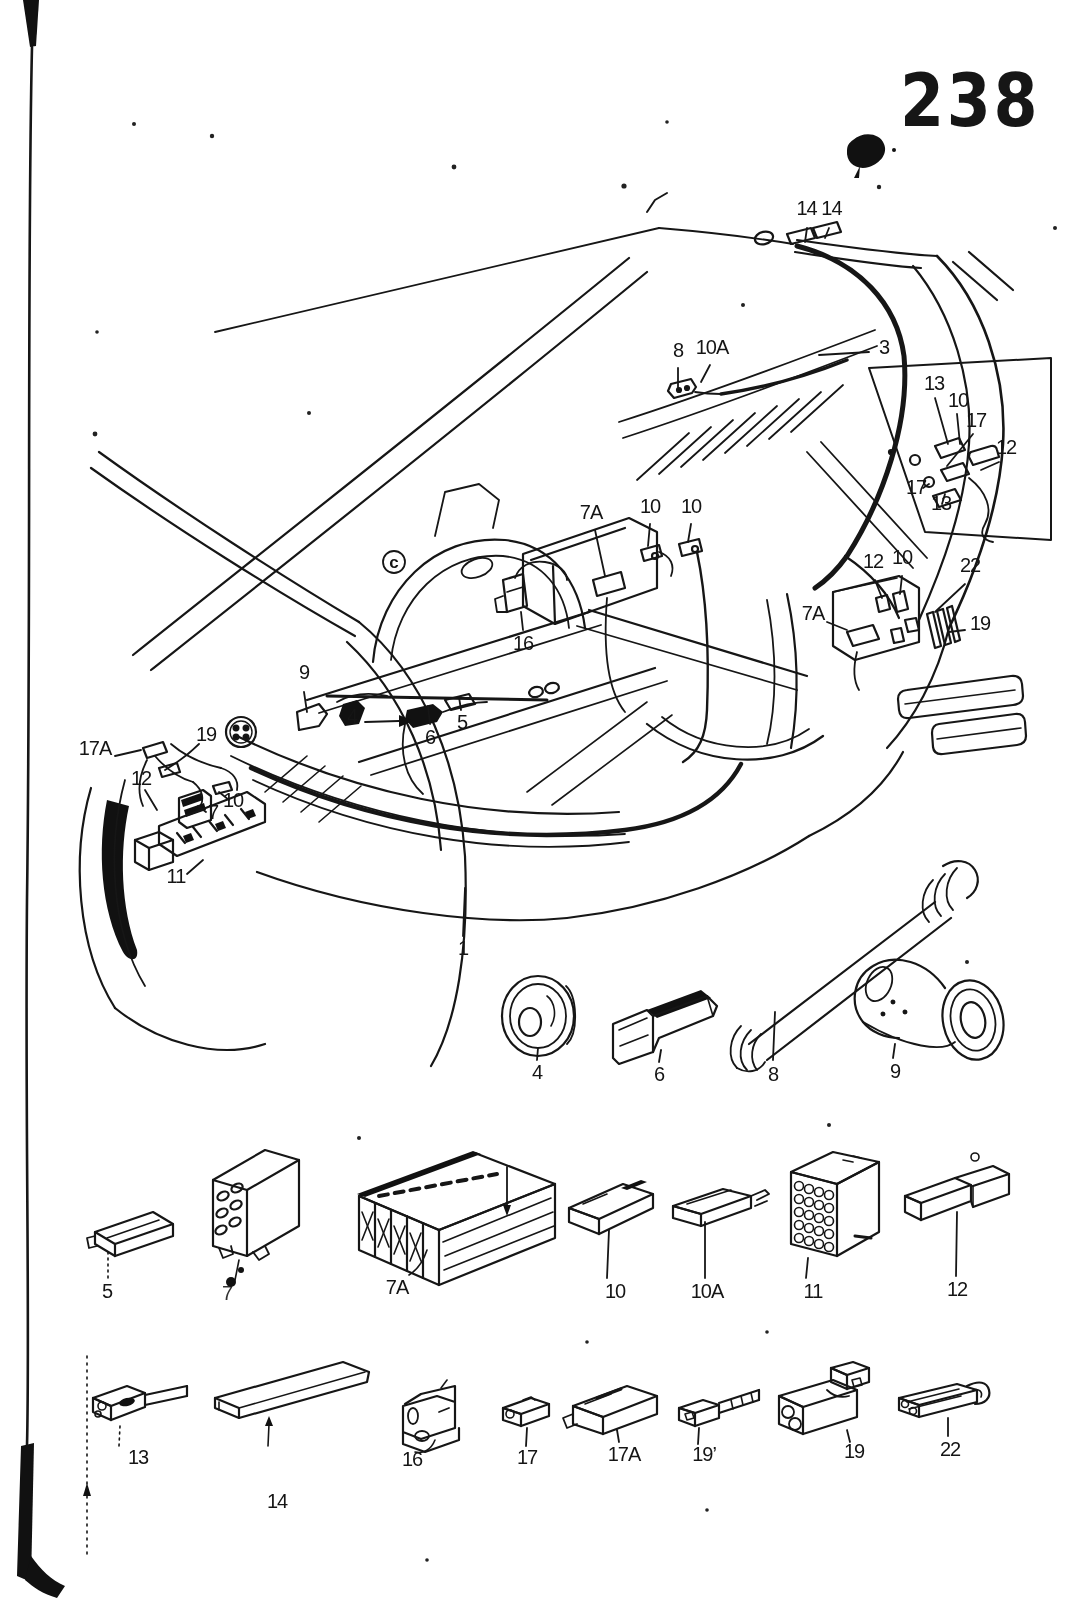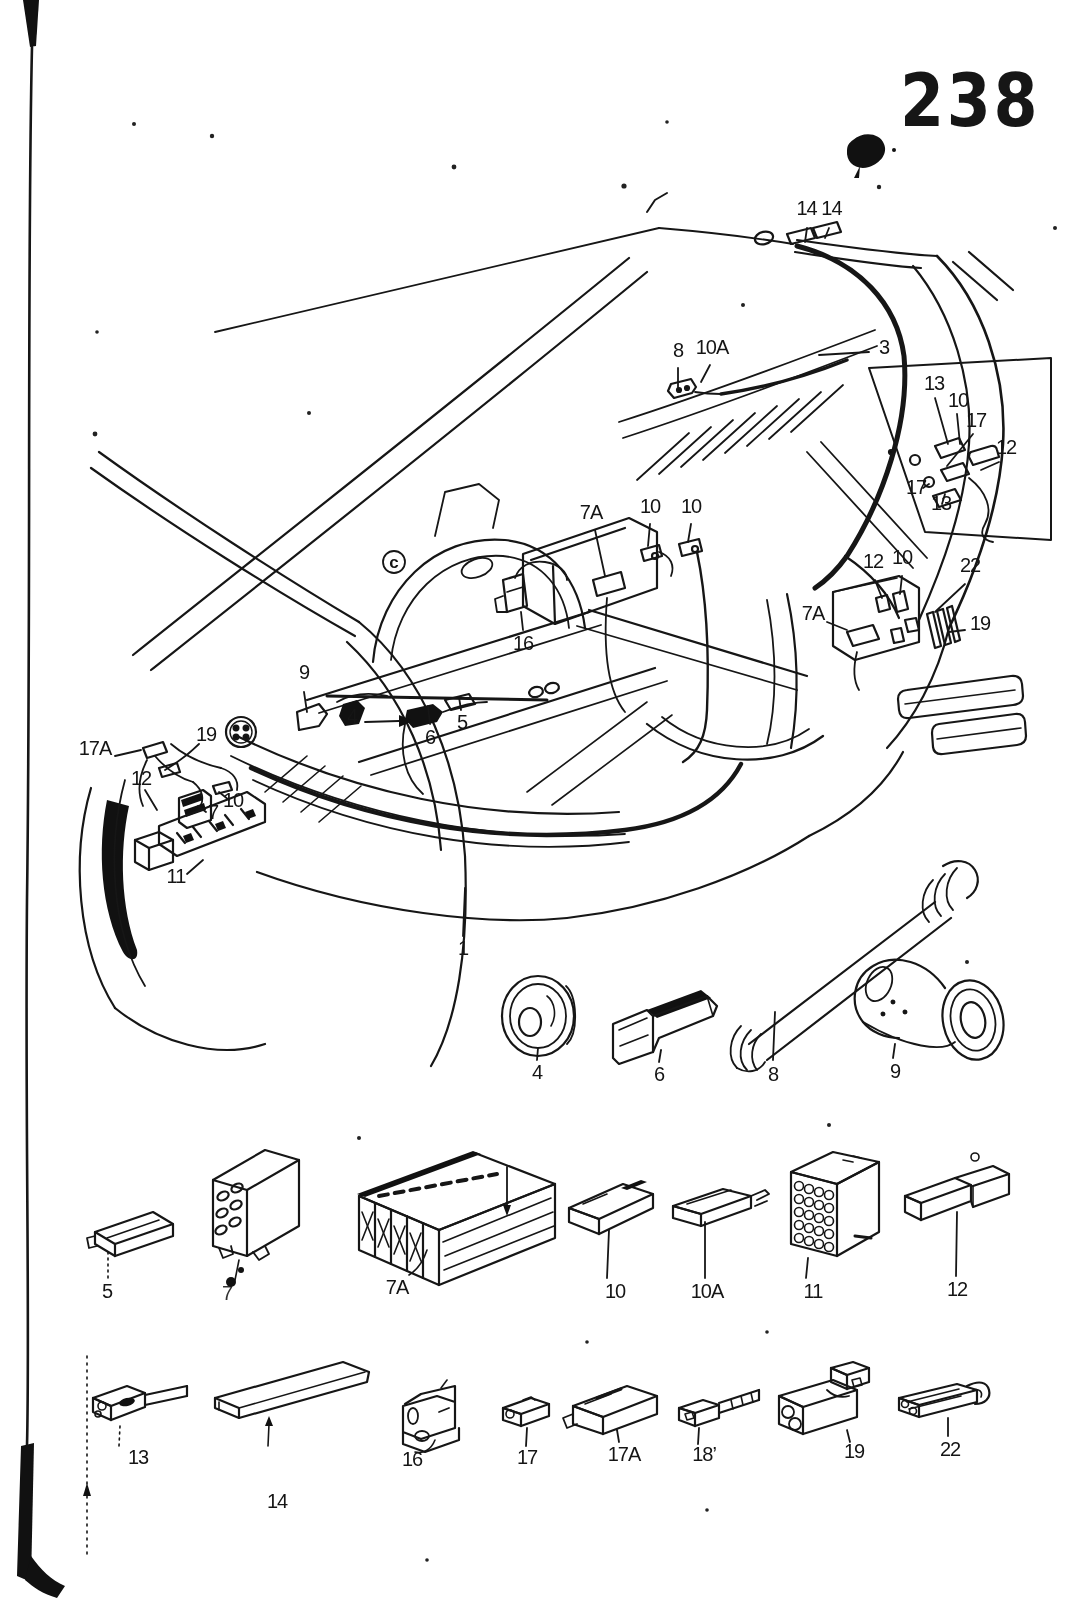--- a/index.html
+++ b/index.html
@@ -576,17 +576,17 @@
 <div class="lbl" style="left:390px;top:1277px;">7A</div>
 <div class="lbl" style="left:608px;top:1281px;">10</div>
 <div class="lbl" style="left:700px;top:1281px;">10A</div>
 <div class="lbl" style="left:806px;top:1281px;">11</div>
 <div class="lbl" style="left:950px;top:1279px;">12</div>
 <div class="lbl" style="left:131px;top:1447px;">13</div>
 <div class="lbl" style="left:270px;top:1447px;margin-top:44px;">14</div>
 <div class="lbl" style="left:405px;top:1449px;">16</div>
 <div class="lbl" style="left:520px;top:1447px;">17</div>
 <div class="lbl" style="left:617px;top:1444px;">17A</div>
-<div class="lbl" style="left:697px;top:1444px;">18’</div>
+<div class="lbl" style="left:697px;top:1444px;">19’</div>
 <div class="lbl" style="left:847px;top:1441px;">19</div>
 <div class="lbl" style="left:943px;top:1439px;">22</div>
 
 </div>
 
 </body></html>

